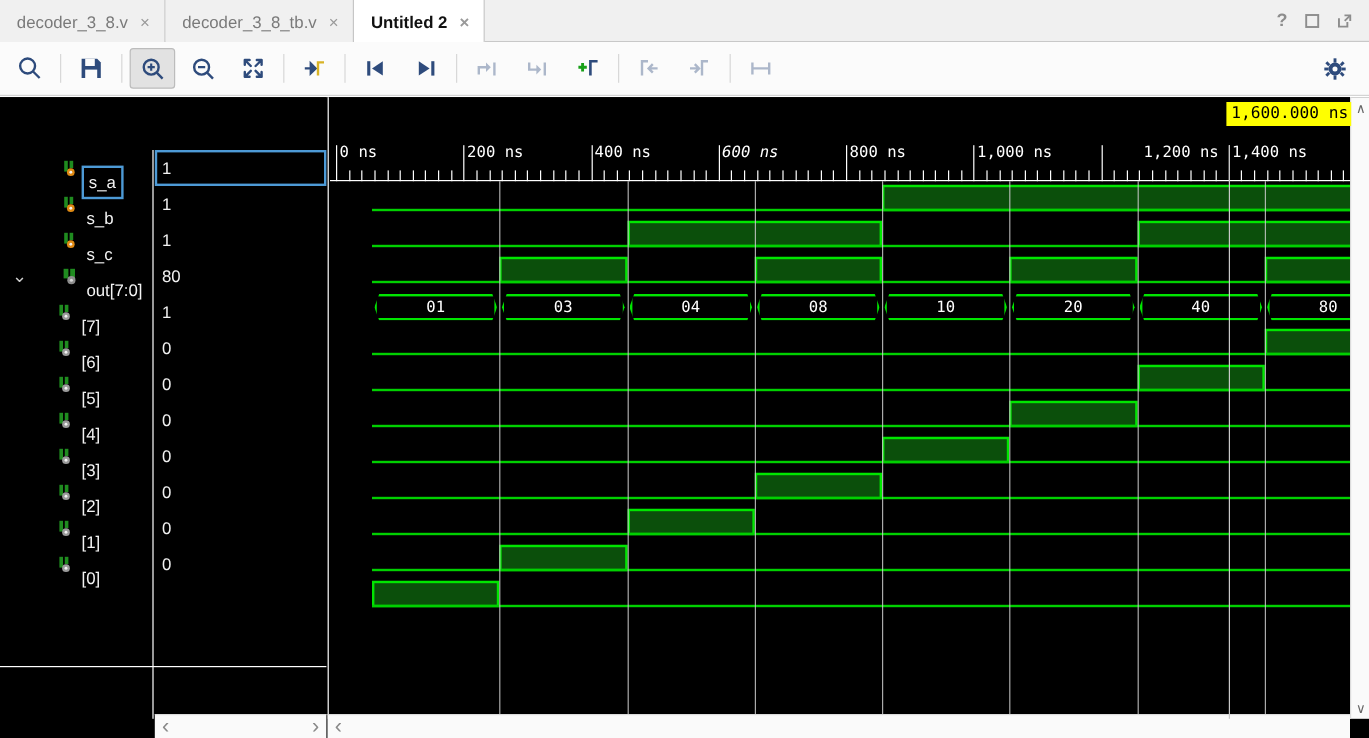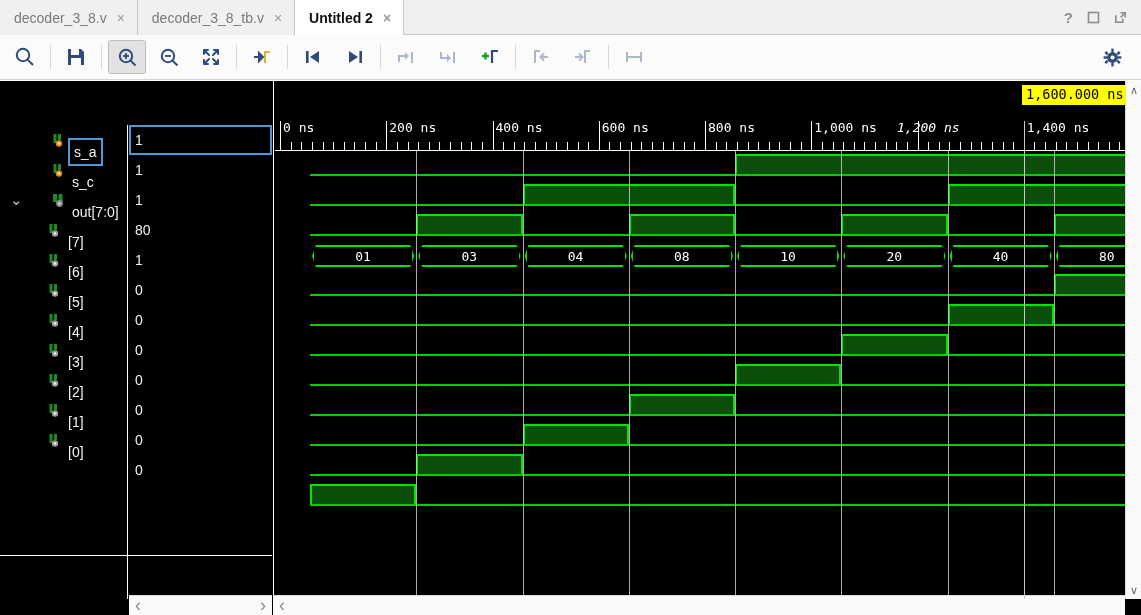--- a/index.html
+++ b/index.html
@@ -295,20 +295,32 @@
         <div class="row ind1">
           <span class="chev"></span>
           <span class="ico">
             <svg width="15" height="15" viewBox="0 0 15 15">
               <rect x="1.5" y="1" width="3" height="9" fill="#1f8b1f"></rect>
               <rect x="6" y="1" width="3" height="6" fill="#1f8b1f"></rect>
               <circle cx="7" cy="10.5" r="3.2" fill="#e08a13"></circle>
               <circle cx="7" cy="10.5" r="1.2" fill="#f2f2f2"></circle>
             </svg>
           </span>
+          <span class="nm">s_b</span>
+        </div>
+        <div class="row ind1">
+          <span class="chev"></span>
+          <span class="ico">
+            <svg width="15" height="15" viewBox="0 0 15 15">
+              <rect x="1.5" y="1" width="3" height="9" fill="#1f8b1f"></rect>
+              <rect x="6" y="1" width="3" height="6" fill="#1f8b1f"></rect>
+              <circle cx="7" cy="10.5" r="3.2" fill="#e08a13"></circle>
+              <circle cx="7" cy="10.5" r="1.2" fill="#f2f2f2"></circle>
+            </svg>
+          </span>
           <span class="nm">s_c</span>
         </div>
         <div class="row ind1">
           <span class="chev" style="font-size: 15px;">⌄</span>
           <span class="ico">
             <svg width="15" height="15" viewBox="0 0 15 15">
               <rect x="1" y="1" width="4" height="8" fill="#1f8b1f"></rect>
               <rect x="6.5" y="1" width="4" height="8" fill="#1f8b1f"></rect>
               <circle cx="7.5" cy="10.5" r="3.4" fill="#8d8d8d"></circle>
               <circle cx="7.5" cy="10.5" r="1.3" fill="#d8d8d8"></circle>
@@ -457,27 +469,27 @@
       <div class="wv-inner">
         <div class="ruler" id="ruler">
           <div class="rl-base"></div>
         <div class="rl-major" style="left: 5px;"></div>
             <div class="rl-label" style="left: 5px;">0 ns</div>
             <div class="rl-major" style="left: 111.25px;"></div>
             <div class="rl-label" style="left: 111.25px;">200 ns</div>
             <div class="rl-major" style="left: 217.5px;"></div>
             <div class="rl-label" style="left: 217.5px;">400 ns</div>
             <div class="rl-major" style="left: 323.75px;"></div>
-            <div class="rl-label" style="left: 323.75px;">600 ns</div>
+            <div class="rl-label" style="left: 323.75px; font-style: italic;">600 ns</div>
             <div class="rl-major" style="left: 430px;"></div>
             <div class="rl-label" style="left: 430px;">800 ns</div>
             <div class="rl-major" style="left: 536.25px;"></div>
             <div class="rl-label" style="left: 536.25px;">1,000 ns</div>
             <div class="rl-major" style="left: 642.5px;"></div>
-            <div class="rl-label" style="left: 619px; font-style: italic;">1,200 ns</div>
+            <div class="rl-label" style="left: 675px;">1,200 ns</div>
             <div class="rl-major" style="left: 748.75px;"></div>
             <div class="rl-label" style="left: 748.75px;">1,400 ns</div>
             <div class="rl-minor" style="left: 15.625px;"></div>
             <div class="rl-minor" style="left: 26.25px;"></div>
             <div class="rl-minor" style="left: 36.875px;"></div>
             <div class="rl-minor" style="left: 47.5px;"></div>
             <div class="rl-minor" style="left: 58.125px;"></div>
             <div class="rl-minor" style="left: 68.75px;"></div>
             <div class="rl-minor" style="left: 79.375px;"></div>
             <div class="rl-minor" style="left: 90px;"></div>

